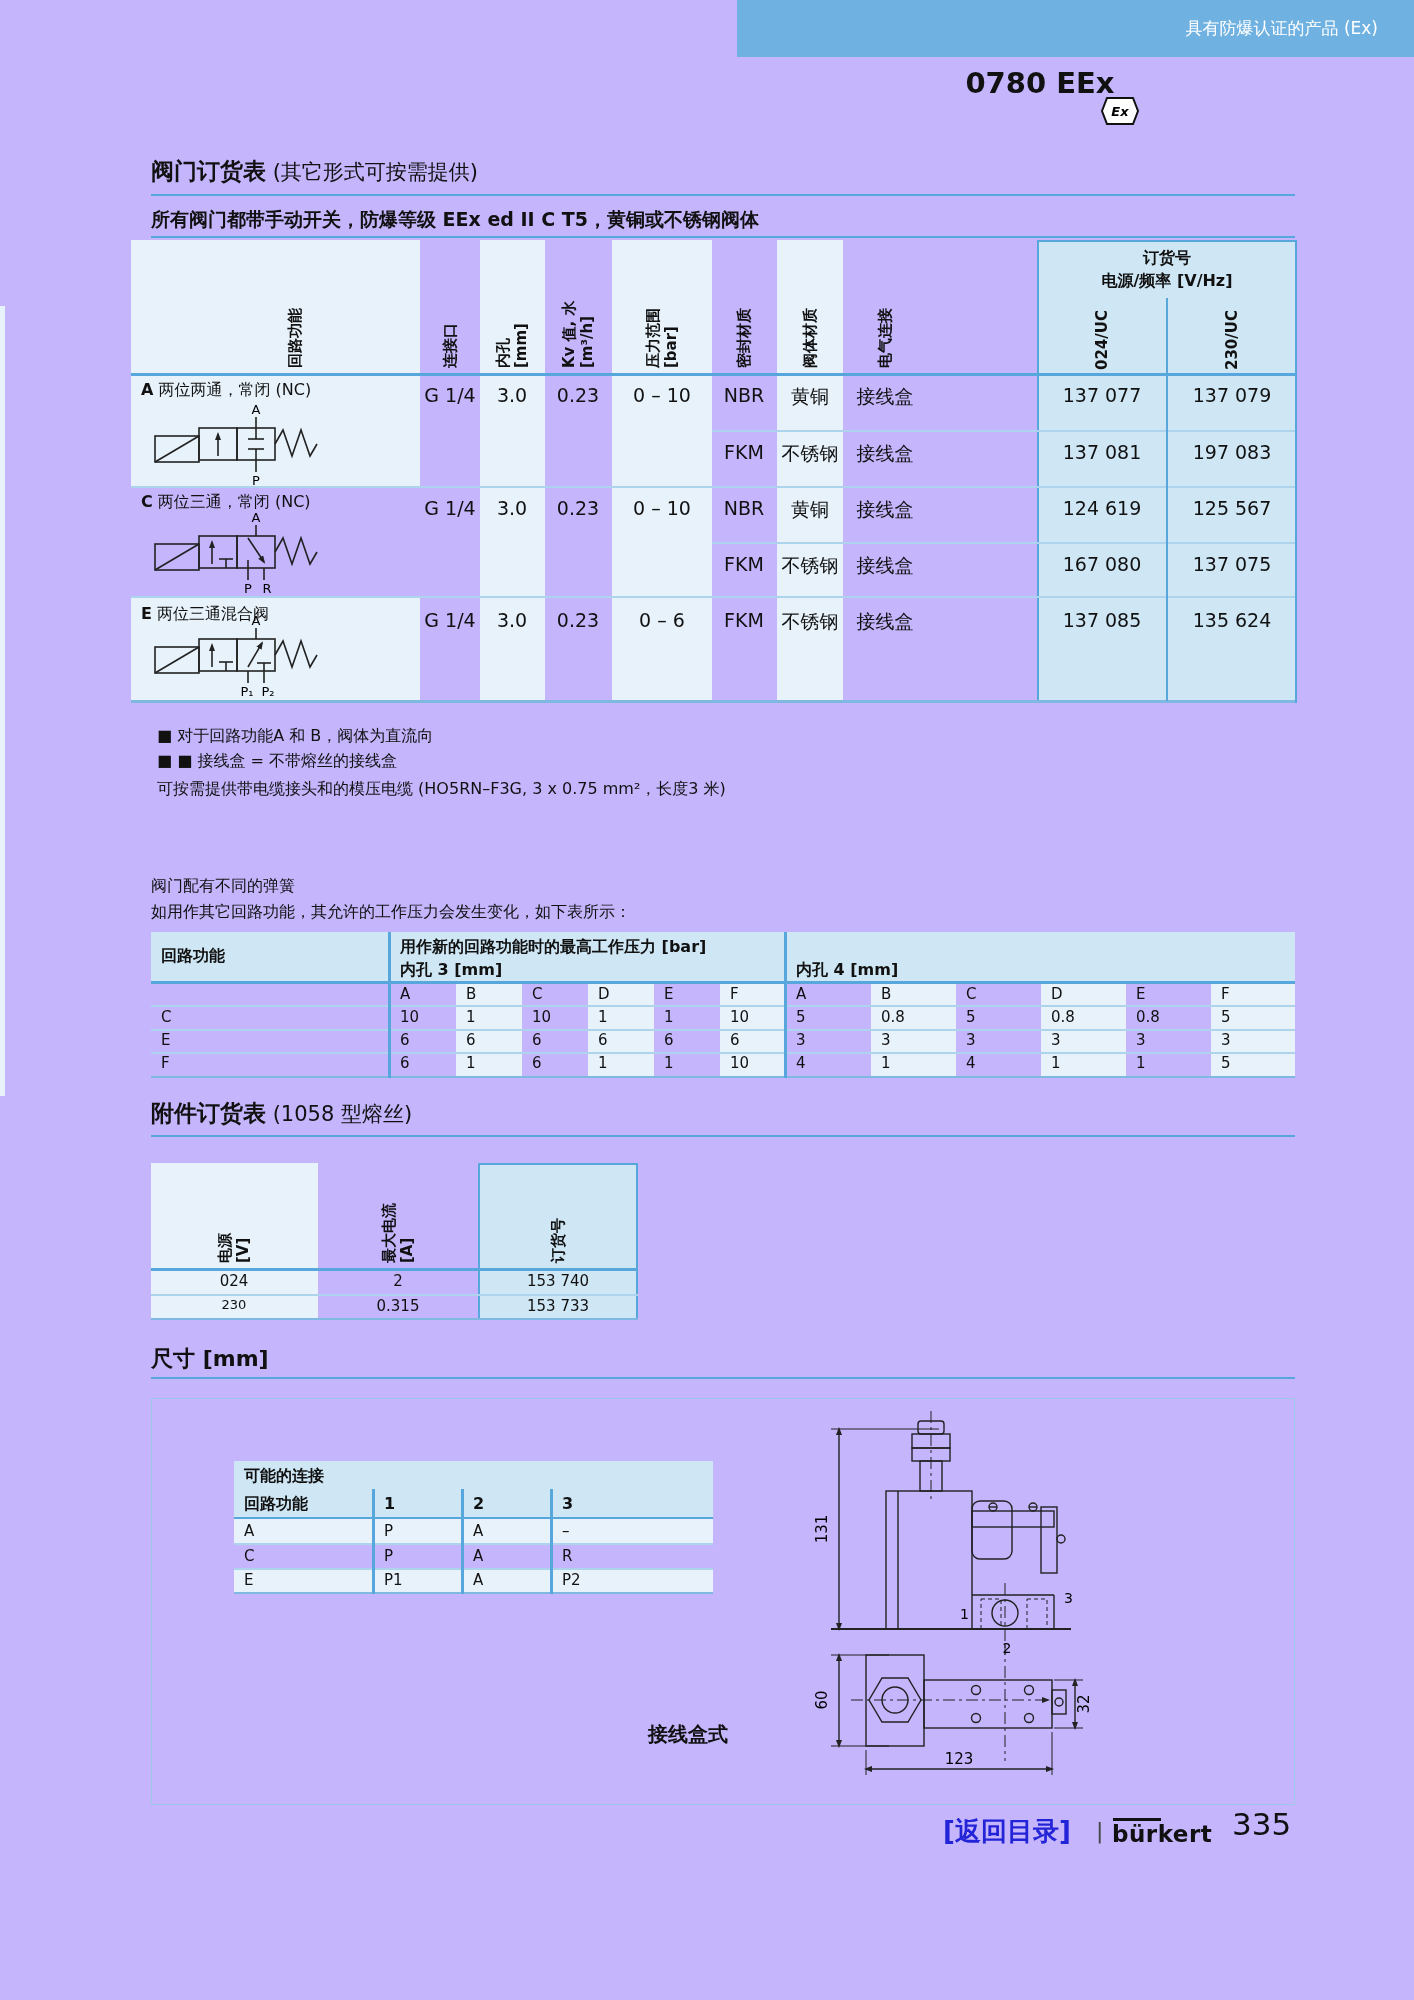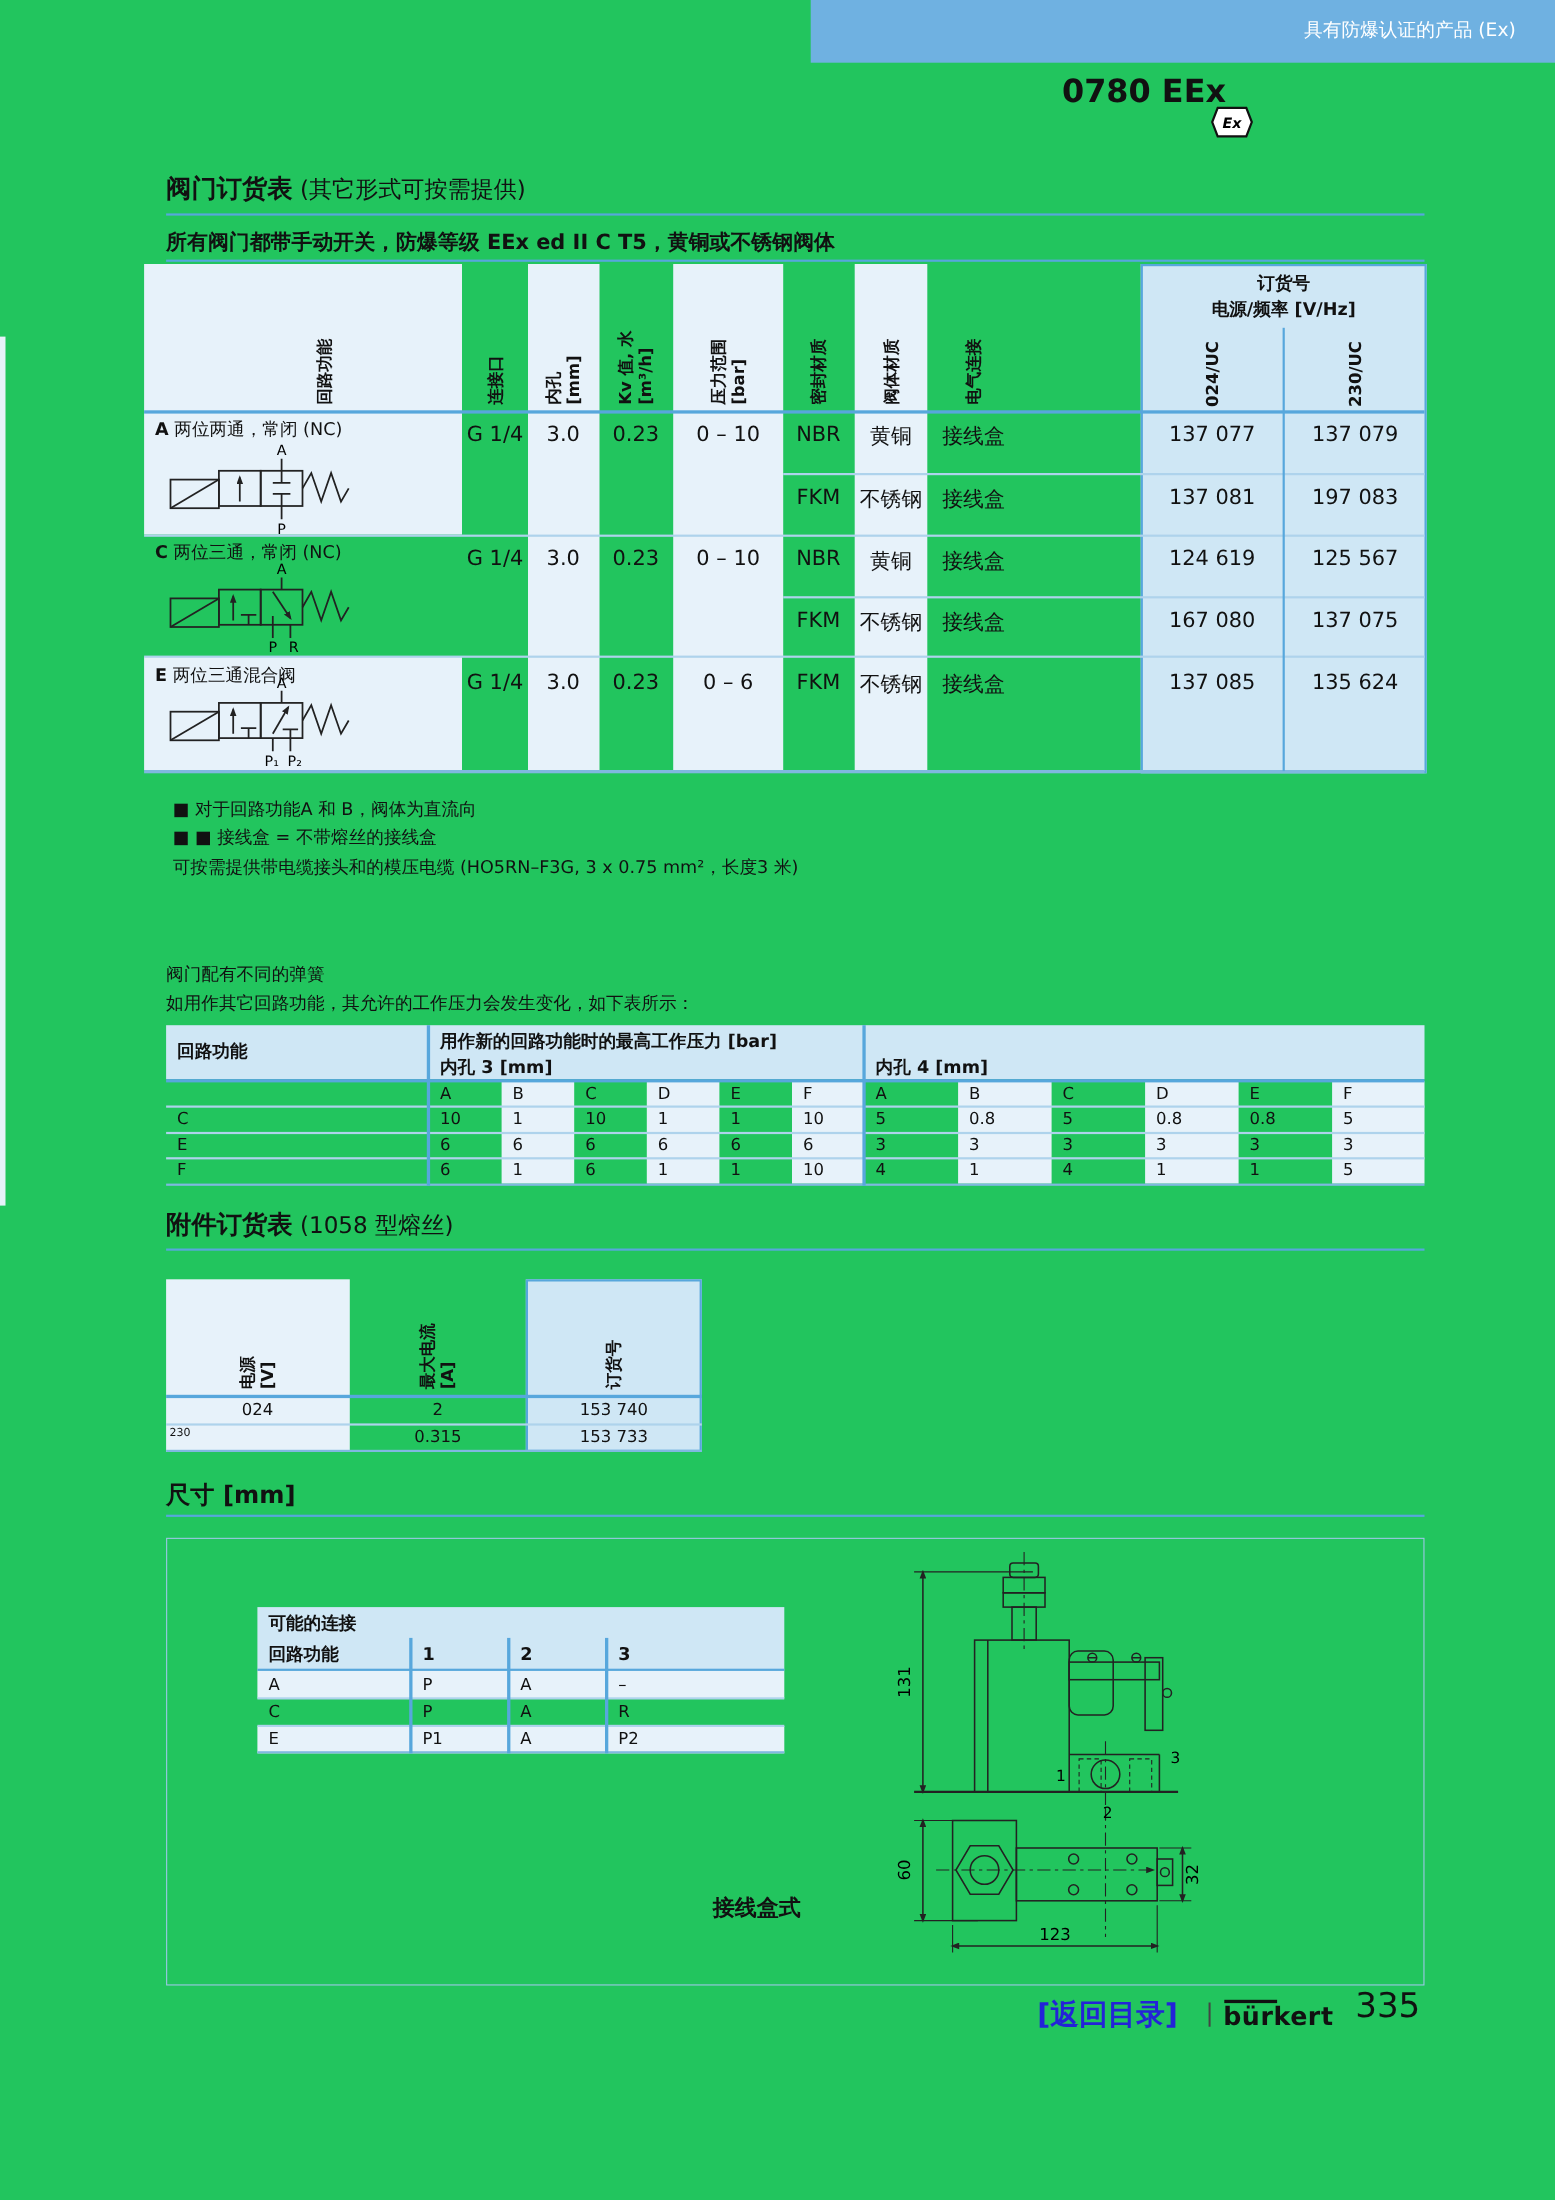--- a/index.html
+++ b/index.html
@@ -1,16 +1,16 @@
 <!DOCTYPE html>
 <html><head>
 <meta charset="utf-8">
 <style>
   html,body{margin:0;padding:0;background:#9aa0a6;}
-  #page{position:relative;width:1414px;height:2000px;background:#22c55e;margin:0 auto;
+  #page{position:relative;width:1414px;height:2000px;background:#c4b5fd;margin:0 auto;
         font-family:"DejaVu Sans","Liberation Sans",sans-serif;color:#111;overflow:hidden;}
   .abs{position:absolute;}
   .b{font-weight:bold;}
   .hl{position:absolute;background:#57a7dc;}   
   .hll{position:absolute;background:#aed3ec;}  
   .hlm{position:absolute;background:#7fb8e0;}  
   .st{position:absolute;background:#e7f2fa;}   
   .hd{position:absolute;background:#cfe7f5;}   
   .rot{position:absolute;transform:rotate(-90deg);white-space:pre-line;font-weight:bold;
        font-size:15px;line-height:1.2;text-align:left;}
@@ -289,21 +289,21 @@
     <div class="hll" style="left:0;top:131px;width:487px;height:2px;"></div>
     <div class="hlm" style="left:0;top:155px;width:487px;height:2px;"></div>
     <div class="rot" style="left:33px;top:32px;width:100px;height:36px;">电源
 [V]</div>
     <div class="rot" style="left:197px;top:32px;width:100px;height:36px;">最大电流
 [A]</div>
     <div class="rot" style="left:357px;top:41px;width:100px;height:18px;">订货号</div>
     <div class="abs" style="left:3px;top:109px;width:160px;text-align:center;font-size:15px;">024</div>
     <div class="abs" style="left:167px;top:109px;width:160px;text-align:center;font-size:15px;">2</div>
     <div class="abs" style="left:327px;top:109px;width:160px;text-align:center;font-size:15px;">153 740</div>
-    <div class="abs" style="left:3px;top:134px;width:160px;font-size:10px;">230</div>
+    <div class="abs" style="left:3px;top:134px;width:160px;text-align:center;font-size:13px;">230</div>
     <div class="abs" style="left:167px;top:134px;width:160px;text-align:center;font-size:15px;">0.315</div>
     <div class="abs" style="left:327px;top:134px;width:160px;text-align:center;font-size:15px;">153 733</div>
   </div>
 
   <div class="abs b" style="left:151px;top:1344px;font-size:22px;">尺寸 [mm]</div>
   <div class="hl" style="left:151px;top:1377px;width:1144px;height:2px;"></div>
 
   <div class="abs" style="left:151px;top:1398px;width:1144px;height:407px;border:1px solid #9cc7e6;box-sizing:border-box;">
 
     <div class="abs" style="left:82px;top:62px;width:479px;height:133px;">

